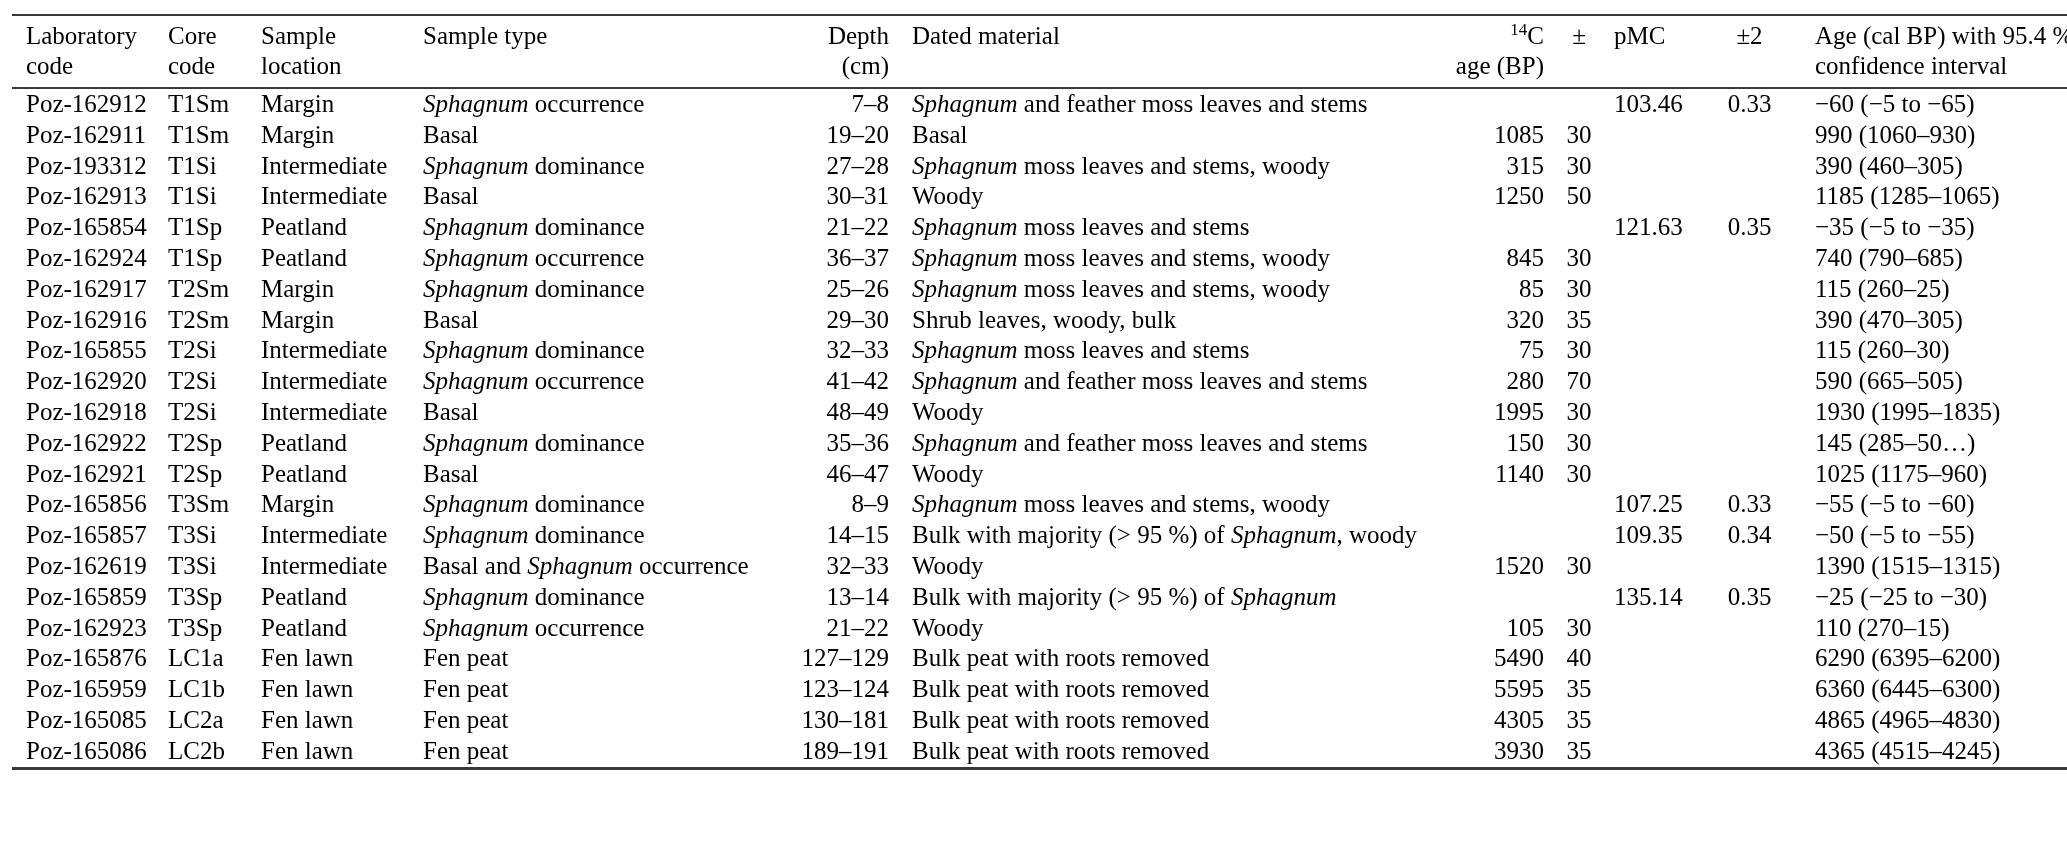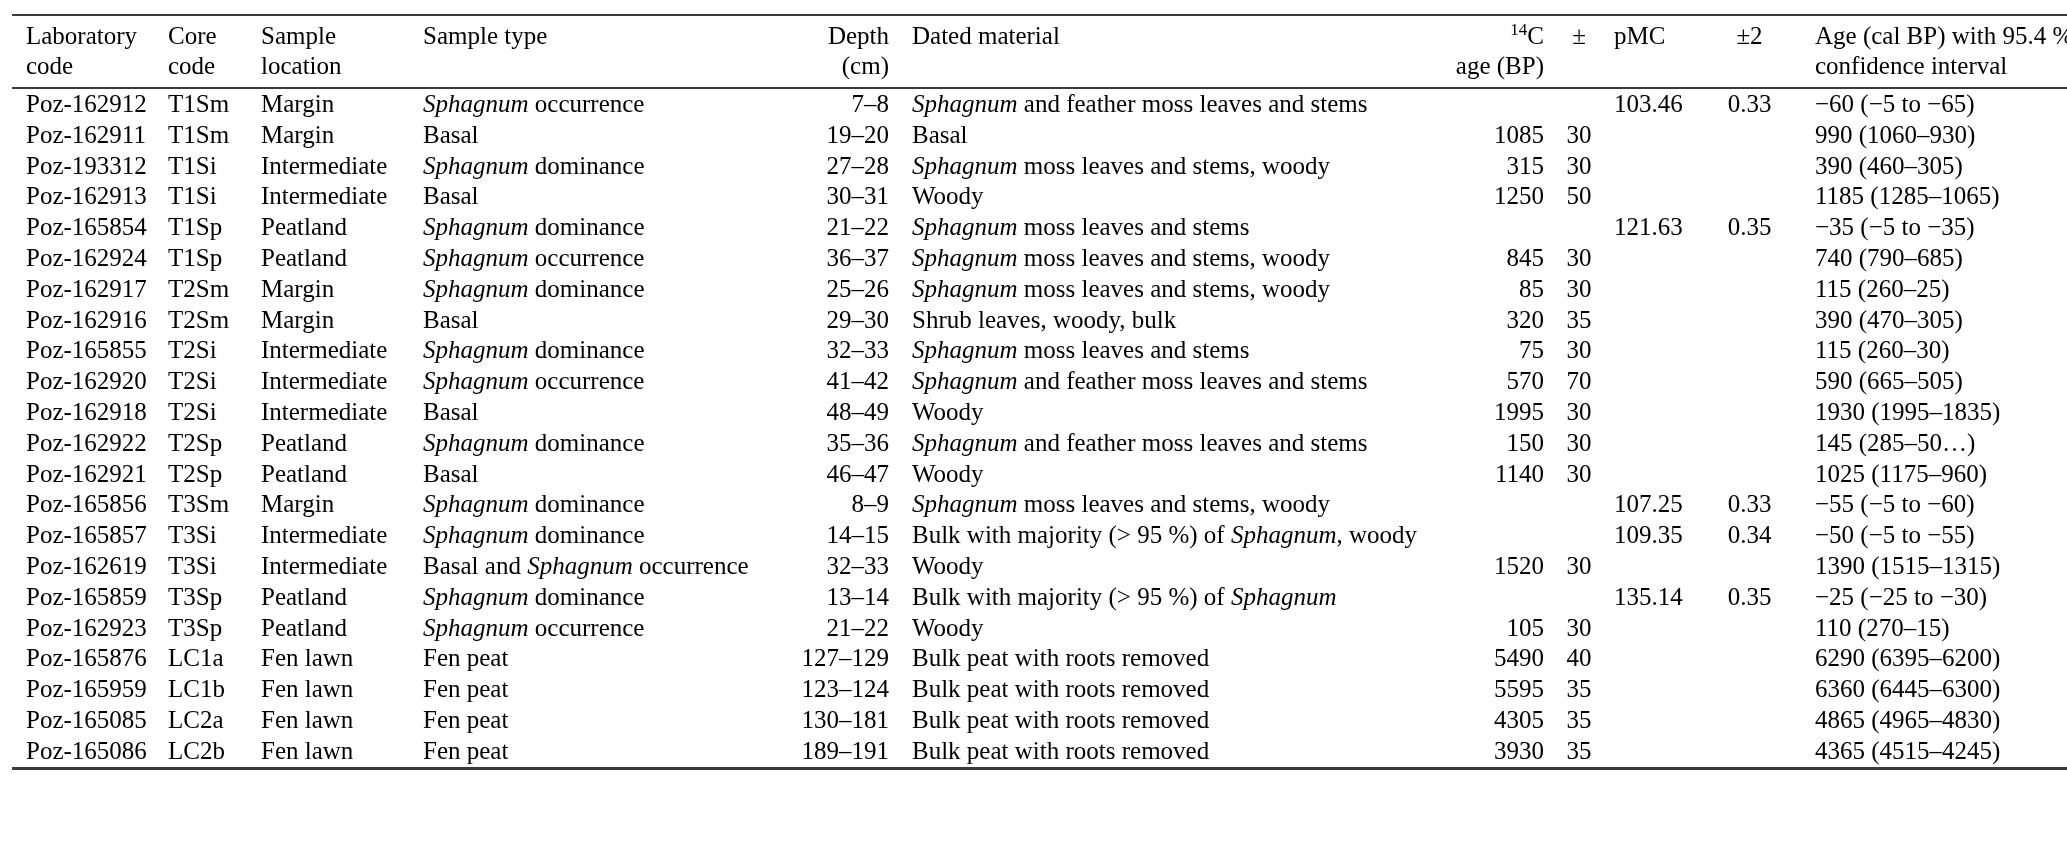--- a/index.html
+++ b/index.html
@@ -244,21 +244,21 @@
           <td></td>
           <td>115 (260–30)</td>
         </tr>
         <tr>
           <td>Poz-162920</td>
           <td>T2Si</td>
           <td>Intermediate</td>
           <td><i>Sphagnum</i> occurrence</td>
           <td>41–42</td>
           <td><i>Sphagnum</i> and feather moss leaves and stems</td>
-          <td>570</td>
+          <td>280</td>
           <td>70</td>
           <td></td>
           <td></td>
           <td>590 (665–505)</td>
         </tr>
         <tr>
           <td>Poz-162918</td>
           <td>T2Si</td>
           <td>Intermediate</td>
           <td>Basal</td>

